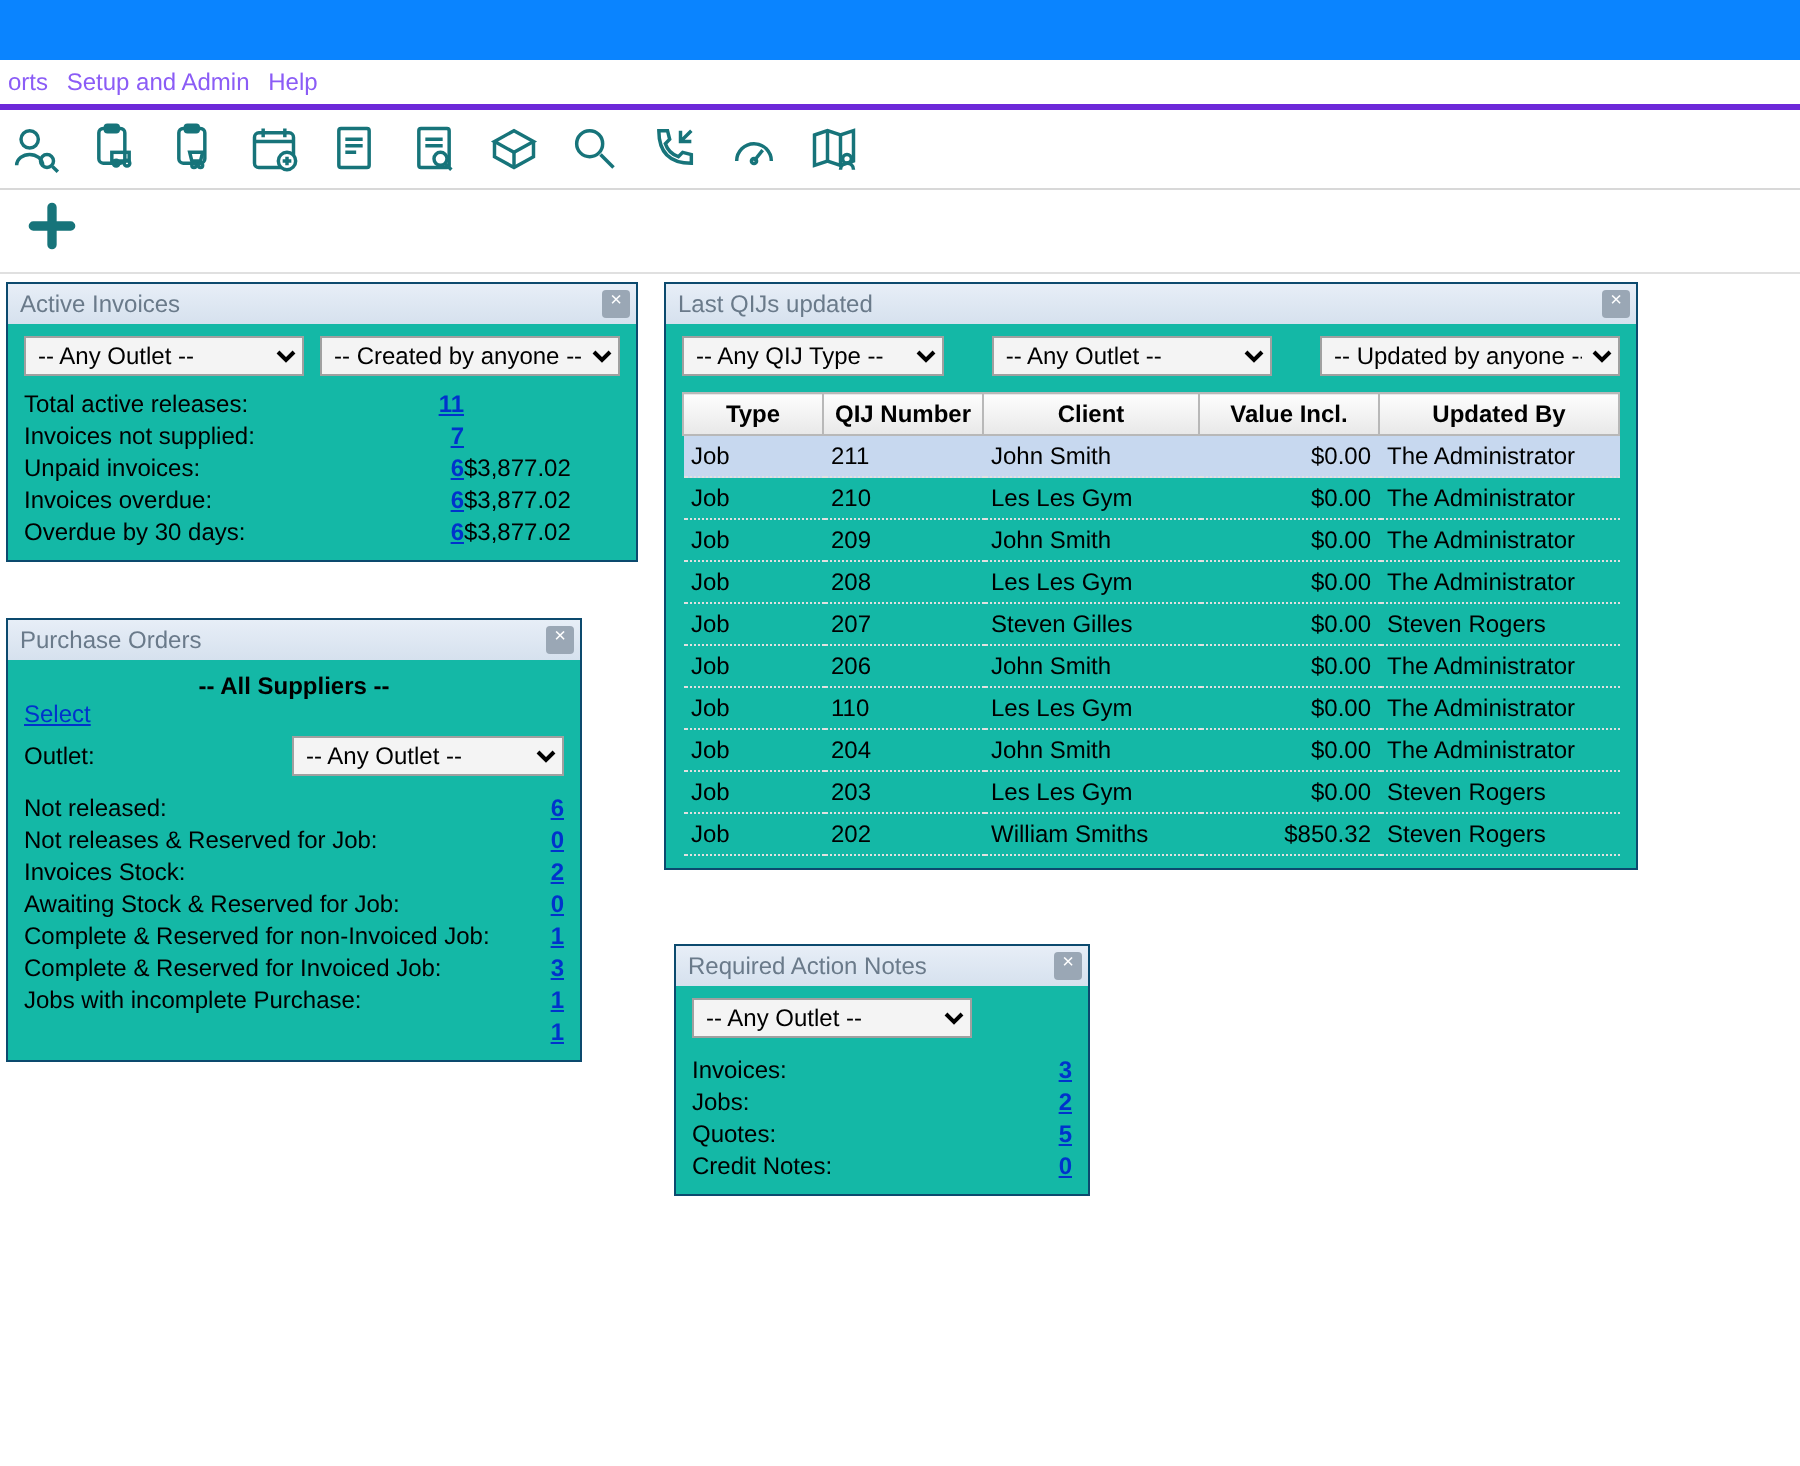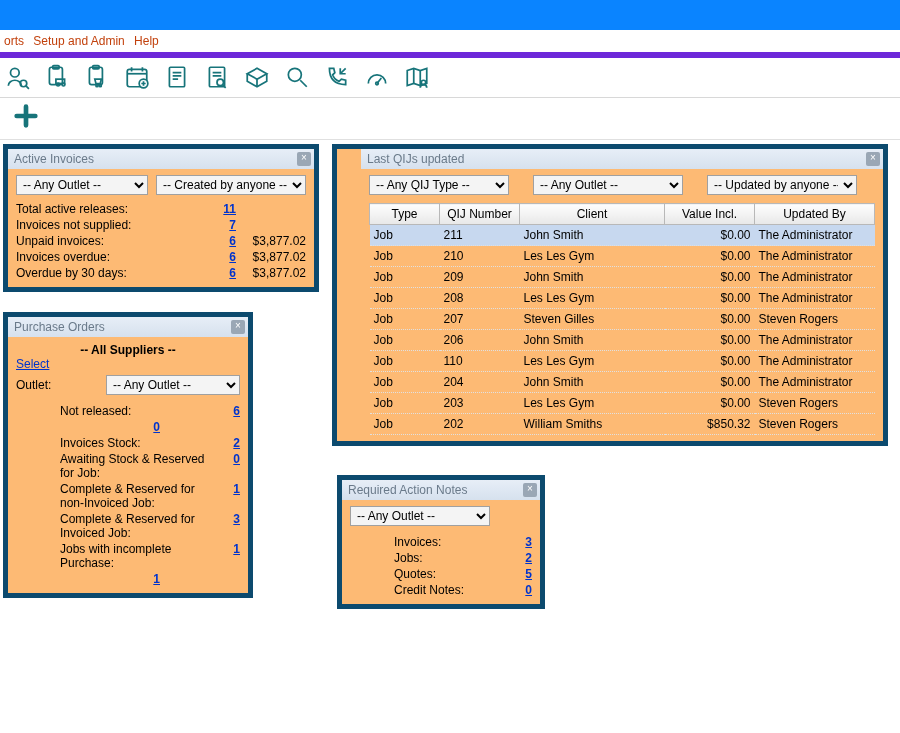--- a/index.html
+++ b/index.html
@@ -1,44 +1,44 @@
 <!DOCTYPE html>
 <html><head>
 <meta charset="utf-8">
 <style>
   * { box-sizing: border-box; font-family: "Segoe UI", Tahoma, sans-serif; font-size: 12px; }
   body { margin: 0; padding: 0; background: #fff; width: 900px; }
   .title-bar { height: 30px; background: #0a84ff; border-bottom: 1px solid #0a84ff; }
-  .menu-bar { padding: 4px 0 4px 4px; background: #fff; color: #c2410c; border-bottom: 6px solid #6d28d9; }
+  .menu-bar { padding: 4px 0 4px 4px; background: #fff; color: #8b5cf6; border-bottom: 3px solid #6d28d9; }
   .menu-bar span { margin-right: 6px; cursor: default; }
   .toolbar { padding: 6px 4px 4px 4px; display: flex; gap: 14px; align-items: center; border-bottom: 1px solid #d8d8d8; }
   .toolbar svg { width: 26px; height: 26px; }
   .toolbar .icon { cursor: pointer; }
   .add-row { padding: 4px 8px 6px 12px; border-bottom: 1px solid #e0e0e0; }
   .add-row svg { width: 28px; height: 28px; }
   .workspace { position: relative; height: 620px; background: #fff; }
 
-  .panel { position: absolute; border: 5px solid #0c4a6e; background: #fdba74; }
+  .panel { position: absolute; border: 1px solid #0c4a6e; background: #14b8a6; }
   .panel-header { background: linear-gradient(#e7eef7,#d6e1ee); color: #6a7a8a; padding: 3px 6px; font-size: 12px; position: relative; }
   .panel-close { position: absolute; right: 3px; top: 3px; width: 14px; height: 14px; background: #9aa7b5; color: #fff; line-height: 12px; text-align: center; font-size: 10px; cursor: pointer; border-radius: 2px; }
   .panel-body { padding: 6px 8px; }
 
   select.fake-dd { border: 1px solid #a0a0a0; background: #f4f4f4; padding: 1px 2px; font-size: 12px; }
   .link-num { color: #0033cc; text-decoration: underline; cursor: pointer; font-weight: bold; }
   .row-line { display: flex; padding: 1px 0; }
   .row-line .lbl { flex: 0 0 170px; }
   .row-line .num { flex: 0 0 50px; text-align: right; }
-  .row-line .amt { flex: 0 0 70px; text-align: right; }
-
-  .po-line { display: flex; justify-content: center; padding: 1px 0; margin-left: 44px; }
+  .row-line .amt { flex: 0 0 70px; text-align: left; }
+
+  .po-line { display: flex; justify-content: flex-end; padding: 1px 0; }
   .po-line .lbl2 { flex: 1; }
   .po-line .num2 { width: 20px; text-align: right; }
 
   table.data-table { border-collapse: collapse; width: 100%; }
-  table.data-table th { background: linear-gradient(#fdfdfd,#e8e8e8); border: 1px solid #b8b8b8; padding: 3px 4px; font-weight: normal; }
+  table.data-table th { background: linear-gradient(#fdfdfd,#e8e8e8); border: 1px solid #b8b8b8; padding: 3px 4px; font-weight: bold; }
   table.data-table td { border-bottom: 1px dotted #e0e0e0; padding: 3px 4px; }
   table.data-table tr.selected td { background: #c7d8ef; }
   .col-type { width: 70px; }
   .col-qij { width: 80px; }
   .col-client { }
   .col-value { width: 90px; }
   .col-upd { width: 120px; }
 
   .bold-head { font-weight: bold; text-align: center; }
   .select-link { color: #0033cc; text-decoration: underline; cursor: pointer; }
@@ -183,38 +183,39 @@
           </div>
           <div class="row-line">
             <span class="lbl">Overdue by 30 days:</span>
             <span class="num"><span class="link-num">6</span></span>
             <span class="amt">$3,877.02</span>
           </div>
         </div>
     </div>
   </div>
 
-  <div class="panel" style="left:3px; top:172px; width:250px;">
+  <div class="panel" style="left:3px; top:172px; width:288px;">
     <div class="panel-header">
       <span>Purchase Orders</span>
       <div class="panel-close">×</div>
     </div>
     <div class="panel-body">
       <div class="bold-head">-- All Suppliers --</div>
       <div><span class="select-link">Select</span></div>
-      <div style="display:flex; align-items:center; margin:4px 0 8px 0;">
+      <div style="display:flex; align-items:center; margin:4px 0 8px 0;gap:44px;">
         <span style="flex:0 0 90px">Outlet:</span>
         <select class="fake-dd" style="width:150px"><option>-- Any Outlet --</option></select>
       </div>
       <div id="po-rows">
           <div class="po-line">
             <span class="lbl2">Not released:</span>
             <span class="num2"><span class="link-num">6</span></span>
           </div>
           <div class="po-line">
+            <span class="lbl2">Not releases &amp; Reserved for Job:</span>
             <span class="num2"><span class="link-num">0</span></span>
           </div>
           <div class="po-line">
             <span class="lbl2">Invoices Stock:</span>
             <span class="num2"><span class="link-num">2</span></span>
           </div>
           <div class="po-line">
             <span class="lbl2">Awaiting Stock &amp; Reserved for Job:</span>
             <span class="num2"><span class="link-num">0</span></span>
           </div>
@@ -230,21 +231,21 @@
             <span class="lbl2">Jobs with incomplete Purchase:</span>
             <span class="num2"><span class="link-num">1</span></span>
           </div>
           <div class="po-line">
             <span class="num2"><span class="link-num">1</span></span>
           </div>
         </div>
     </div>
   </div>
 
-  <div class="panel" style="left:332px; top:4px; width:556px;padding-left:24px;">
+  <div class="panel" style="left:332px; top:4px; width:487px;">
     <div class="panel-header">
       <span>Last QIJs updated</span>
       <div class="panel-close">×</div>
     </div>
     <div class="panel-body">
       <div style="display:flex; gap:24px; margin-bottom:8px;">
         <select class="fake-dd" style="width:140px"><option>-- Any QIJ Type --</option></select>
         <select class="fake-dd" style="width:150px"><option>-- Any Outlet --</option></select>
         <select class="fake-dd" style="width:150px"><option>-- Updated by anyone --</option></select>
       </div>

